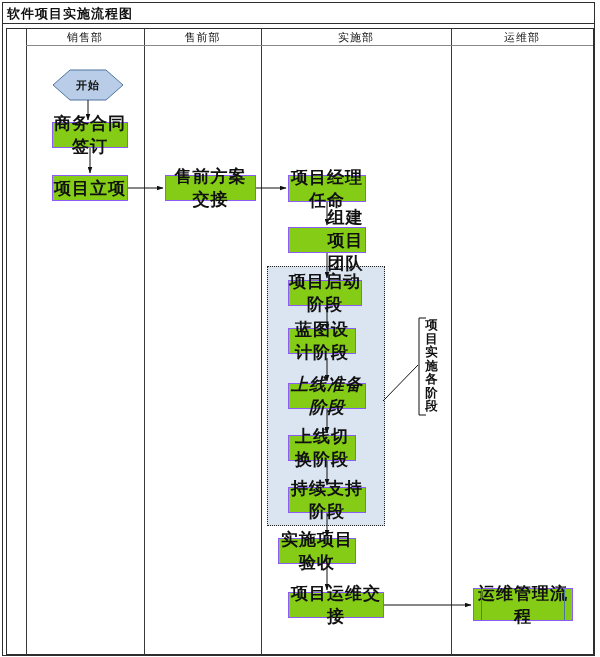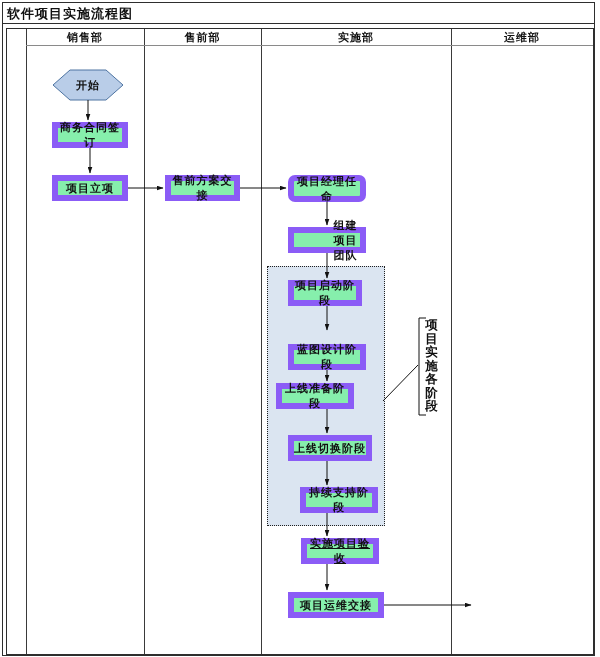--- a/index.html
+++ b/index.html
@@ -10,25 +10,25 @@
   .abs{position:absolute;}
   
   #page-border{left:2px;top:2px;width:591px;height:652px;border:1px solid #2e2e2e;}
   #diagram-title{left:7px;top:5px;font-size:13px;font-weight:bold;letter-spacing:1px;white-space:nowrap;text-align:center;}
   #title-underline{left:2px;top:23px;width:592px;height:0;border-top:1px solid #2e2e2e;}
   
   #lane-table{left:6px;top:28px;width:586px;height:625px;border:1px solid #2e2e2e;}
   .vline{position:absolute;top:0;bottom:0;width:0;border-left:1px solid #3a3a3a;}
   #header-underline{position:absolute;left:19px;right:0;top:16px;height:0;border-top:1px solid #8a8a8a;}
   .lane-header{position:absolute;top:0;height:16px;display:flex;align-items:center;justify-content:center;
-    font-size:11px;font-weight:bold;letter-spacing:1px;}
+    font-size:11px;font-weight:normal;letter-spacing:1px;}
   
   .node{
     display:flex;align-items:center;justify-content:center;text-align:center;
-    background:#86efac;border:6px solid #8b5cf6;font-size:11px;font-weight:bold;
+    background:#84cc16;border:1px solid #8b5cf6;font-size:17px;font-weight:bold;
     letter-spacing:1px;box-sizing:border-box;z-index:30;
   }
   .plain{background:transparent;border:none;z-index:30;display:flex;align-items:center;justify-content:center;
     font-size:11px;font-weight:bold;letter-spacing:1px;text-align:left;}
   #phase-group{
     left:267px;top:266px;width:118px;height:260px;background:#dbe5f1;
     border:1px dotted #1f1f1f;box-sizing:border-box;z-index:10;
   }
   #connector-layer{left:0;top:0;z-index:20;pointer-events:none;}
   
@@ -89,26 +89,27 @@
       <line x1="327" y1="564" x2="327" y2="590" marker-end="url(#arrow)"></line>
       <line x1="366" y1="605" x2="471" y2="605" marker-end="url(#arrow)"></line>
       <line x1="383" y1="401" x2="418" y2="365"></line>
       <path d="M426,318 L419,318 L419,415 L426,415"></path>
     </g>
   </svg>
 
   <div class="abs plain" style="left:53px;top:70px;width:70px;height:30px;">开始</div>
   <div class="abs node" style="left:52px;top:122px;width:76px;height:26px;">商务合同签订</div>
   <div class="abs node" style="left:52px;top:175px;width:76px;height:26px;">项目立项</div>
-  <div class="abs node" style="left:165px;top:175px;width:75px;height:26px;">售前方案交接</div>
-  <div class="abs node" style="left:288px;top:175px;width:78px;height:27px;border-radius:7px;">项目经理任命</div>
+  <div class="abs node" style="left:165px;top:175px;width:91px;height:26px;">售前方案交接</div>
+  <div class="abs node" style="left:288px;top:175px;width:78px;height:27px;">项目经理任命</div>
   <div class="abs node" style="left:288px;top:227px;width:78px;height:26px;padding-left:37px;">组建项目团队</div>
   <div class="abs node" style="left:288px;top:280px;width:74px;height:26px;">项目启动阶段</div>
-  <div class="abs node" style="left:288px;top:344px;width:78px;height:26px;">蓝图设计阶段</div>
-  <div class="abs node" style="left:276px;top:383px;width:78px;height:26px;">上线准备阶段</div>
-  <div class="abs node" style="left:288px;top:435px;width:84px;height:26px;">上线切换阶段</div>
-  <div class="abs node" style="left:288px;top:487px;width:78px;height:26px;margin-left:12px;">持续支持阶段</div>
-  <div class="abs node" style="left:301px;top:538px;width:78px;height:26px;text-decoration:underline;">实施项目验收</div>
+  <div class="abs node" style="left:288px;top:328px;width:68px;height:26px;">蓝图设计阶段</div>
+  <div class="abs node" style="left:288px;top:383px;width:78px;height:26px;font-style:italic;">上线准备阶段</div>
+  <div class="abs node" style="left:288px;top:435px;width:68px;height:26px;">上线切换阶段</div>
+  <div class="abs node" style="left:288px;top:487px;width:78px;height:26px;">持续支持阶段</div>
+  <div class="abs node" style="left:278px;top:538px;width:78px;height:26px;">实施项目验收</div>
   <div class="abs node" style="left:288px;top:592px;width:96px;height:26px;">项目运维交接</div>
+  <div class="abs node predefined" style="left:473px;top:588px;width:100px;height:33px;">运维管理流程</div>
 
   <div class="abs" id="bracket-label">项目实施各阶段</div>
 
 </div>
 
 </body></html>

